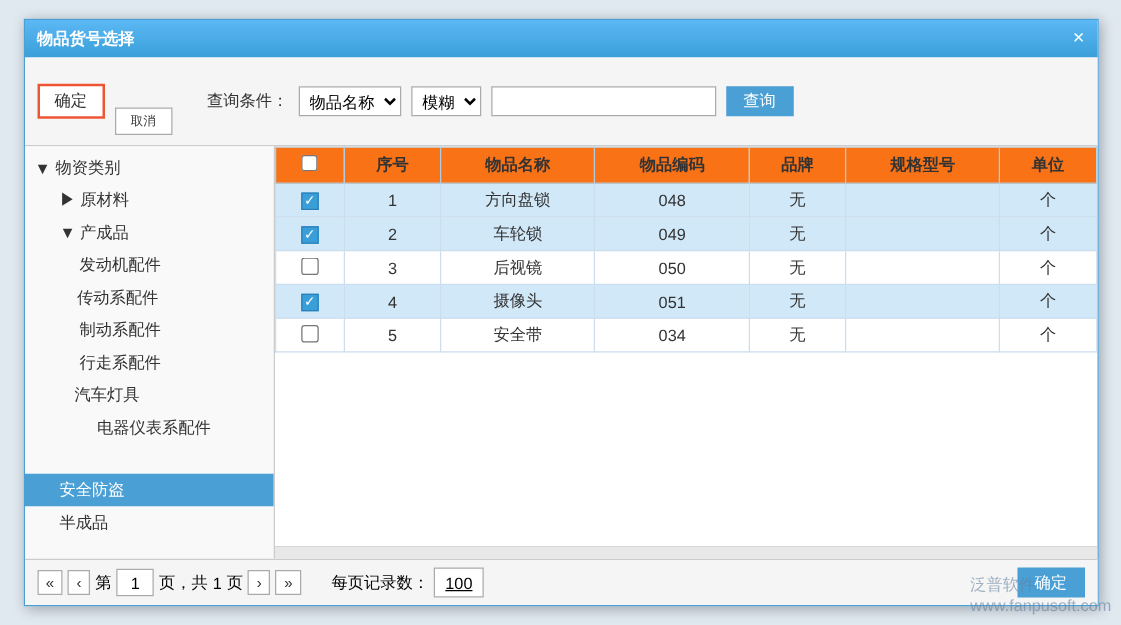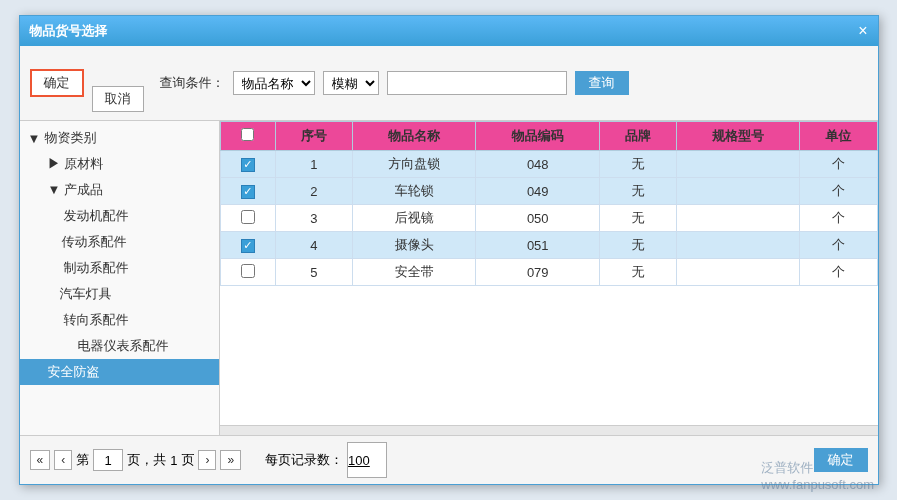--- a/index.html
+++ b/index.html
@@ -3,47 +3,47 @@
   <meta charset="utf-8">
   <style>
     * { box-sizing: border-box; margin: 0; padding: 0; font-family: 'Microsoft YaHei', SimSun, sans-serif; font-size: 13px; }
     body { background: #e0e8f0; display: flex; align-items: center; justify-content: center; height: 500px; width: 897px; overflow: hidden; }
     .dialog { background: #fff; border: 1px solid #4a9fd4; width: 860px; height: 470px; display: flex; flex-direction: column; box-shadow: 2px 2px 10px rgba(0,0,0,0.3); }
     .dialog-title { background: linear-gradient(to bottom, #5bb8f5, #3a9fd8); color: #fff; padding: 5px 10px; display: flex; justify-content: space-between; align-items: center; height: 30px; }
     .dialog-title-text { font-size: 13px; font-weight: bold; }
     .close-btn { color: #fff; cursor: pointer; font-size: 16px; line-height: 1; }
     .toolbar { padding: 8px 10px; border-bottom: 1px solid #ccc; display: flex; align-items: center; gap: 8px; background: #f5f5f5; }
     .btn-confirm { background: #fff; border: 2px solid #e53; color: #333; padding: 3px 12px; cursor: pointer; font-size: 13px; }
-    .btn-cancel { background: #fff; border: 1px solid #aaa; color: #333; padding: 3px 12px; cursor: pointer; font-size: 13px; margin-top: 32px; }
-    .query-label { color: #333; margin-left: 8px; }
+    .btn-cancel { background: #fff; border: 1px solid #aaa; color: #333; padding: 3px 12px; cursor: pointer; font-size: 10px; margin-top: 32px; }
+    .query-label { color: #333; margin-left: 20px; }
     .select-box { border: 1px solid #aaa; padding: 2px 4px; height: 24px; background: #fff; cursor: pointer; }
     .search-input { border: 1px solid #aaa; padding: 2px 6px; height: 24px; width: 180px; }
     .btn-query { background: #4a9fd4; color: #fff; border: none; padding: 3px 14px; cursor: pointer; height: 24px; }
     .content { display: flex; flex: 1; overflow: hidden; }
     .sidebar { width: 200px; border-right: 1px solid #ccc; overflow-y: auto; background: #f9f9f9; padding: 4px 0; }
     .tree-parent { padding: 4px 8px; cursor: pointer; color: #333; font-weight: normal; display: flex; align-items: center; gap: 4px; }
     .tree-child { padding: 4px 8px 4px 28px; cursor: pointer; color: #333; }
     .tree-child.selected { background: #4a9fd4; color: #fff; }
     .main { flex: 1; display: flex; flex-direction: column; overflow: hidden; }
     .table-wrapper { flex: 1; overflow: auto; }
     table { width: 100%; border-collapse: collapse; }
-    th { background: #ec4899; border: 1px solid #b0ccdd; padding: 5px 8px; text-align: center; color: #333; white-space: nowrap; }
+    th { background: #f97316; border: 1px solid #b0ccdd; padding: 5px 8px; text-align: center; color: #333; white-space: nowrap; }
     td { border: 1px solid #cde; padding: 4px 8px; text-align: center; color: #333; }
     tr.row-blue td { background: #d0e8f8; }
     tr.row-white td { background: #fff; }
     .checkbox { width: 14px; height: 14px; cursor: pointer; }
     .checkbox-blue { width: 14px; height: 14px; background: #3a9fd8; border: 1px solid #2a7fb8; display: inline-flex; align-items: center; justify-content: center; color: #fff; font-size: 11px; cursor: pointer; }
     .footer { border-top: 1px solid #ccc; padding: 6px 10px; display: flex; align-items: center; gap: 6px; background: #f5f5f5; }
     .footer-left { display: flex; align-items: center; gap: 4px; flex: 1; }
     .page-nav-btn { border: 1px solid #aaa; background: #fff; padding: 2px 6px; cursor: pointer; color: #333; font-size: 12px; }
     .page-nav-btn:disabled { color: #aaa; cursor: default; }
     .page-input { border: 1px solid #aaa; width: 30px; text-align: center; height: 22px; padding: 0; }
-    .per-page-input { border: 1px solid #aaa; width: 40px; text-align: left; height: 36px; padding: 0; text-decoration: underline; }
+    .per-page-input { border: 1px solid #aaa; width: 40px; text-align: center; height: 24px; padding: 0; text-decoration: underline; }
     .footer-confirm-btn { background: #4a9fd4; color: #fff; border: none; padding: 3px 14px; cursor: pointer; height: 24px; margin-left: 8px; }
-    .watermark { position: absolute; bottom: 8px; right: 23px; color: rgba(100,130,160,0.6); font-size: 11px; }
+    .watermark { position: absolute; bottom: 8px; right: 8px; color: rgba(100,130,160,0.6); font-size: 11px; }
     .scrollbar-placeholder { height: 10px; background: #e8e8e8; border-top: 1px solid #ccc; display: flex; align-items: center; }
     .scrollbar-track { height: 10px; background: #e8e8e8; flex: 1; }
   </style>
 </head>
 <body>
 
 <div class="dialog">
 
   <div class="dialog-title">
     <span class="dialog-title-text">物品货号选择</span>
@@ -84,31 +84,34 @@
       </div>
       <div class="tree-child" style="padding-left: 44px;">
         <span>发动机配件</span>
       </div>
       <div class="tree-child" style="padding-left: 42px;">
         <span>传动系配件</span>
       </div>
       <div class="tree-child" style="padding-left: 44px;">
         <span>制动系配件</span>
       </div>
+      <div class="tree-child" style="padding-left: 44px;">
+        <span>行走系配件</span>
+      </div>
       <div class="tree-child" style="padding-left: 40px;">
         <span>汽车灯具</span>
       </div>
-      <div class="tree-child" style="padding-left: 44px;">
-        <span>转向系配件</span>
-      </div>
       <div class="tree-child" style="padding-left: 44px; margin-left: 14px;">
         <span>电器仪表系配件</span>
       </div>
-      <div class="tree-child selected" style="">
+      <div class="tree-child selected" style=" margin-top: 24px;">
         <span>安全防盗</span>
+      </div>
+      <div class="tree-child">
+        <span>半成品</span>
       </div>
     </div>
 
     <div class="main">
       <div class="table-wrapper">
         <table>
           <thead>
             <tr>
               <th>
                 <input type="checkbox" style="">
@@ -155,21 +158,21 @@
                 <td>摄像头</td>
                 <td>051</td>
                 <td>无</td>
                 <td></td>
                 <td>个</td>
               </tr>
               <tr class="row-white">
                 <td><input type="checkbox" class="checkbox" style=""></td>
                 <td>5</td>
                 <td>安全带</td>
-                <td>079</td>
+                <td>034</td>
                 <td>无</td>
                 <td></td>
                 <td>个</td>
               </tr>
             </tbody>
         </table>
       </div>
 
       <div class="scrollbar-placeholder">
         <div class="scrollbar-track"></div>

